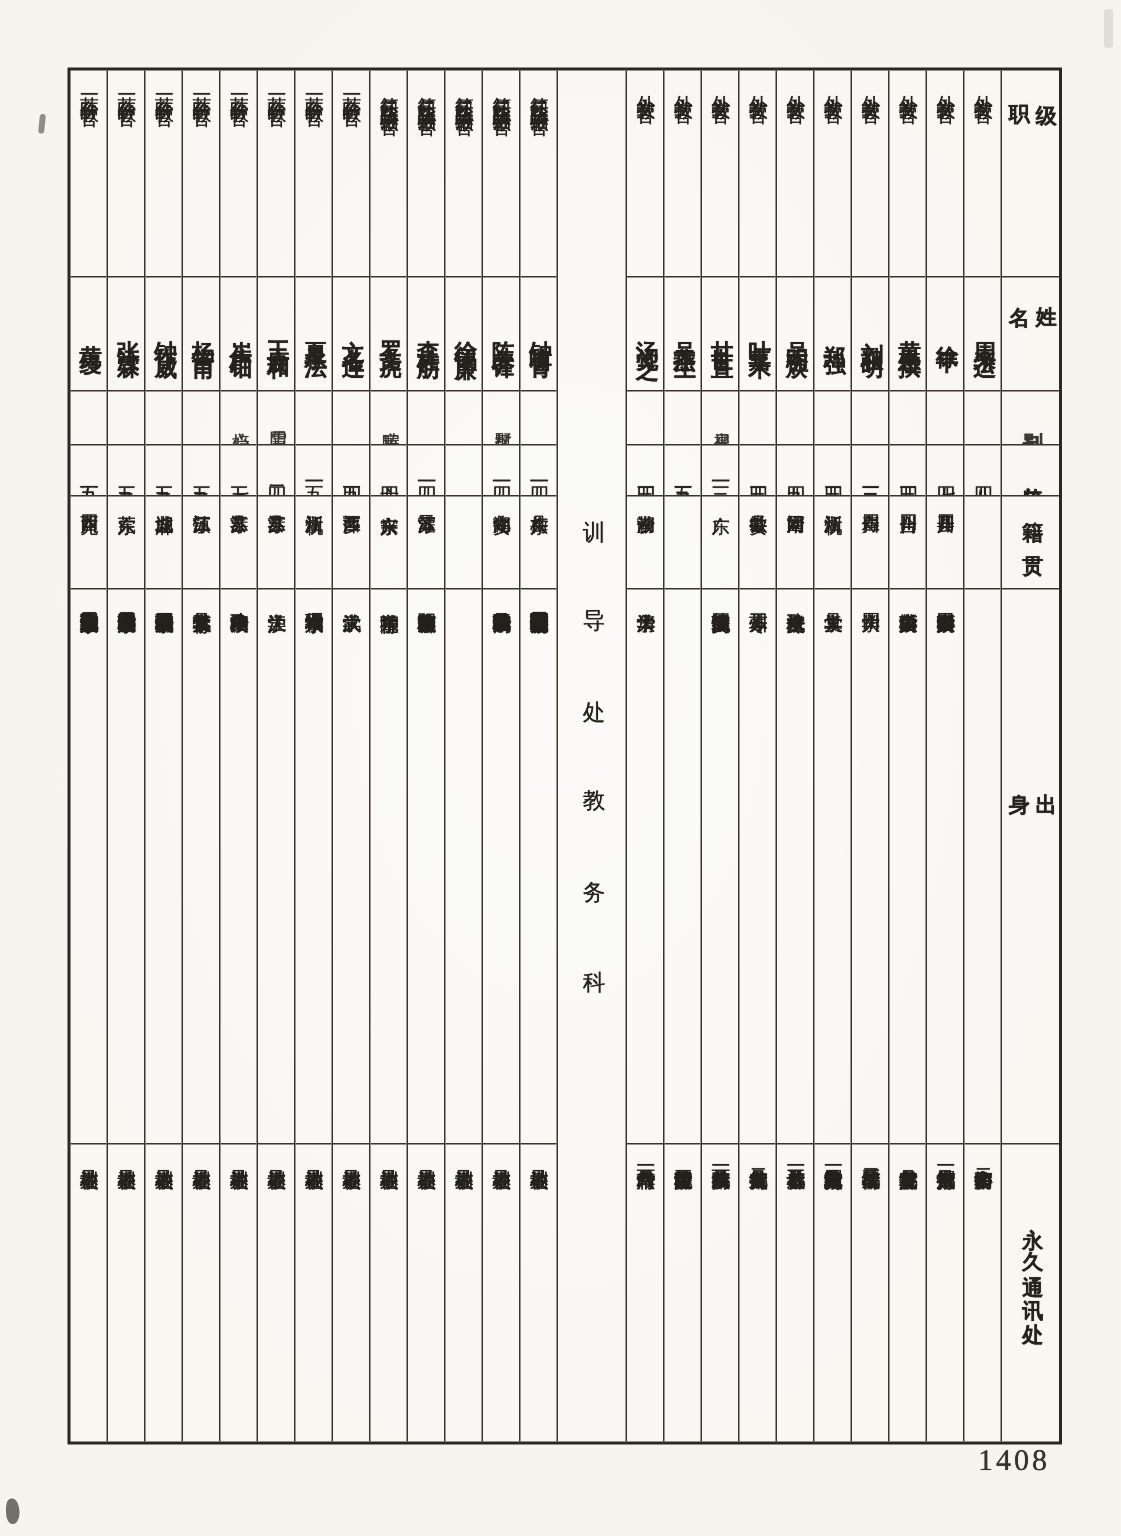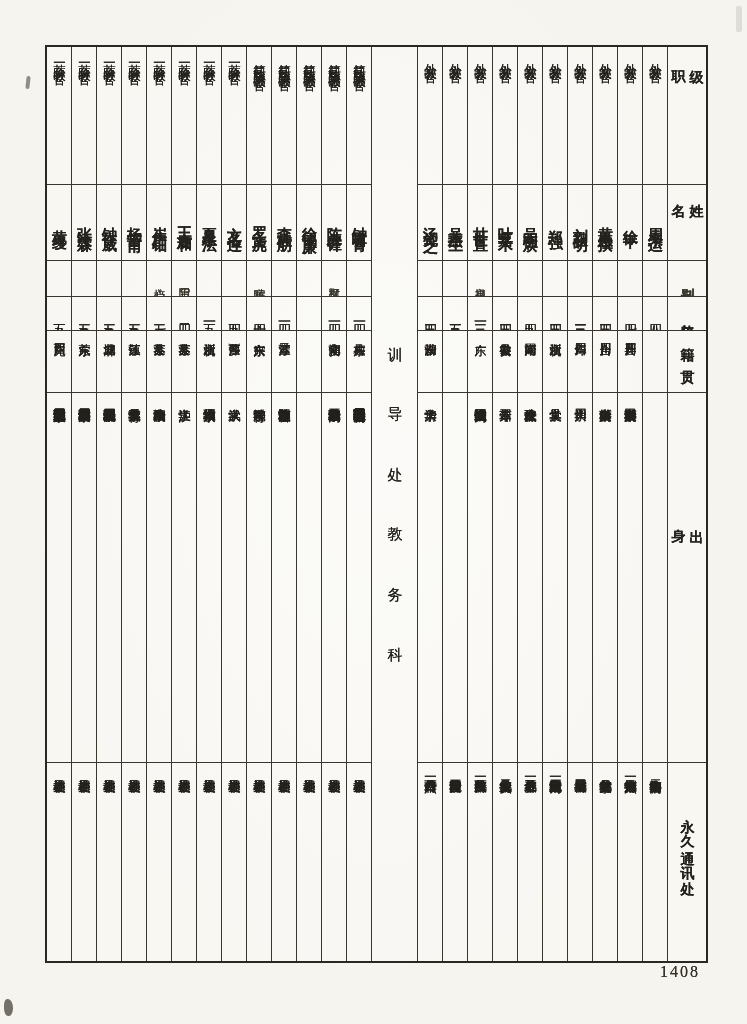--- a/index.html
+++ b/index.html
@@ -59,21 +59,21 @@
   .h-name span{letter-spacing:34px;}
   .h-alias span{letter-spacing:2px;}
   .h-age span{letter-spacing:0;}
   .h-native{align-items:flex-start;padding-top:6px;}
   .h-native span{letter-spacing:22px;}
   .h-origin{align-items:flex-start;padding-top:125px;}
   .h-origin span{letter-spacing:175px;}
   .h-addr{align-items:flex-start;padding-top:44px;}
   .h-addr span{letter-spacing:16px;}
   .page-number{
-    position:absolute;right:47px;top:963px;font-size:16px;color:#35322b;
+    position:absolute;right:47px;top:963px;font-size:20px;color:#35322b;
     letter-spacing:2px;text-shadow:0 0 .5px currentColor;
   }
   
   .smudge{position:absolute;background:#3c3831;border-radius:2px;}
   .smudge-a{left:26px;top:76px;width:4px;height:13px;opacity:.55;transform:rotate(6deg);}
   .smudge-b{left:4px;top:999px;width:9px;height:17px;opacity:.7;border-radius:40% 60% 50% 50%;}
   .smudge-c{left:736px;top:6px;width:6px;height:26px;opacity:.12;}
 </style>
 </head>
 <body>

